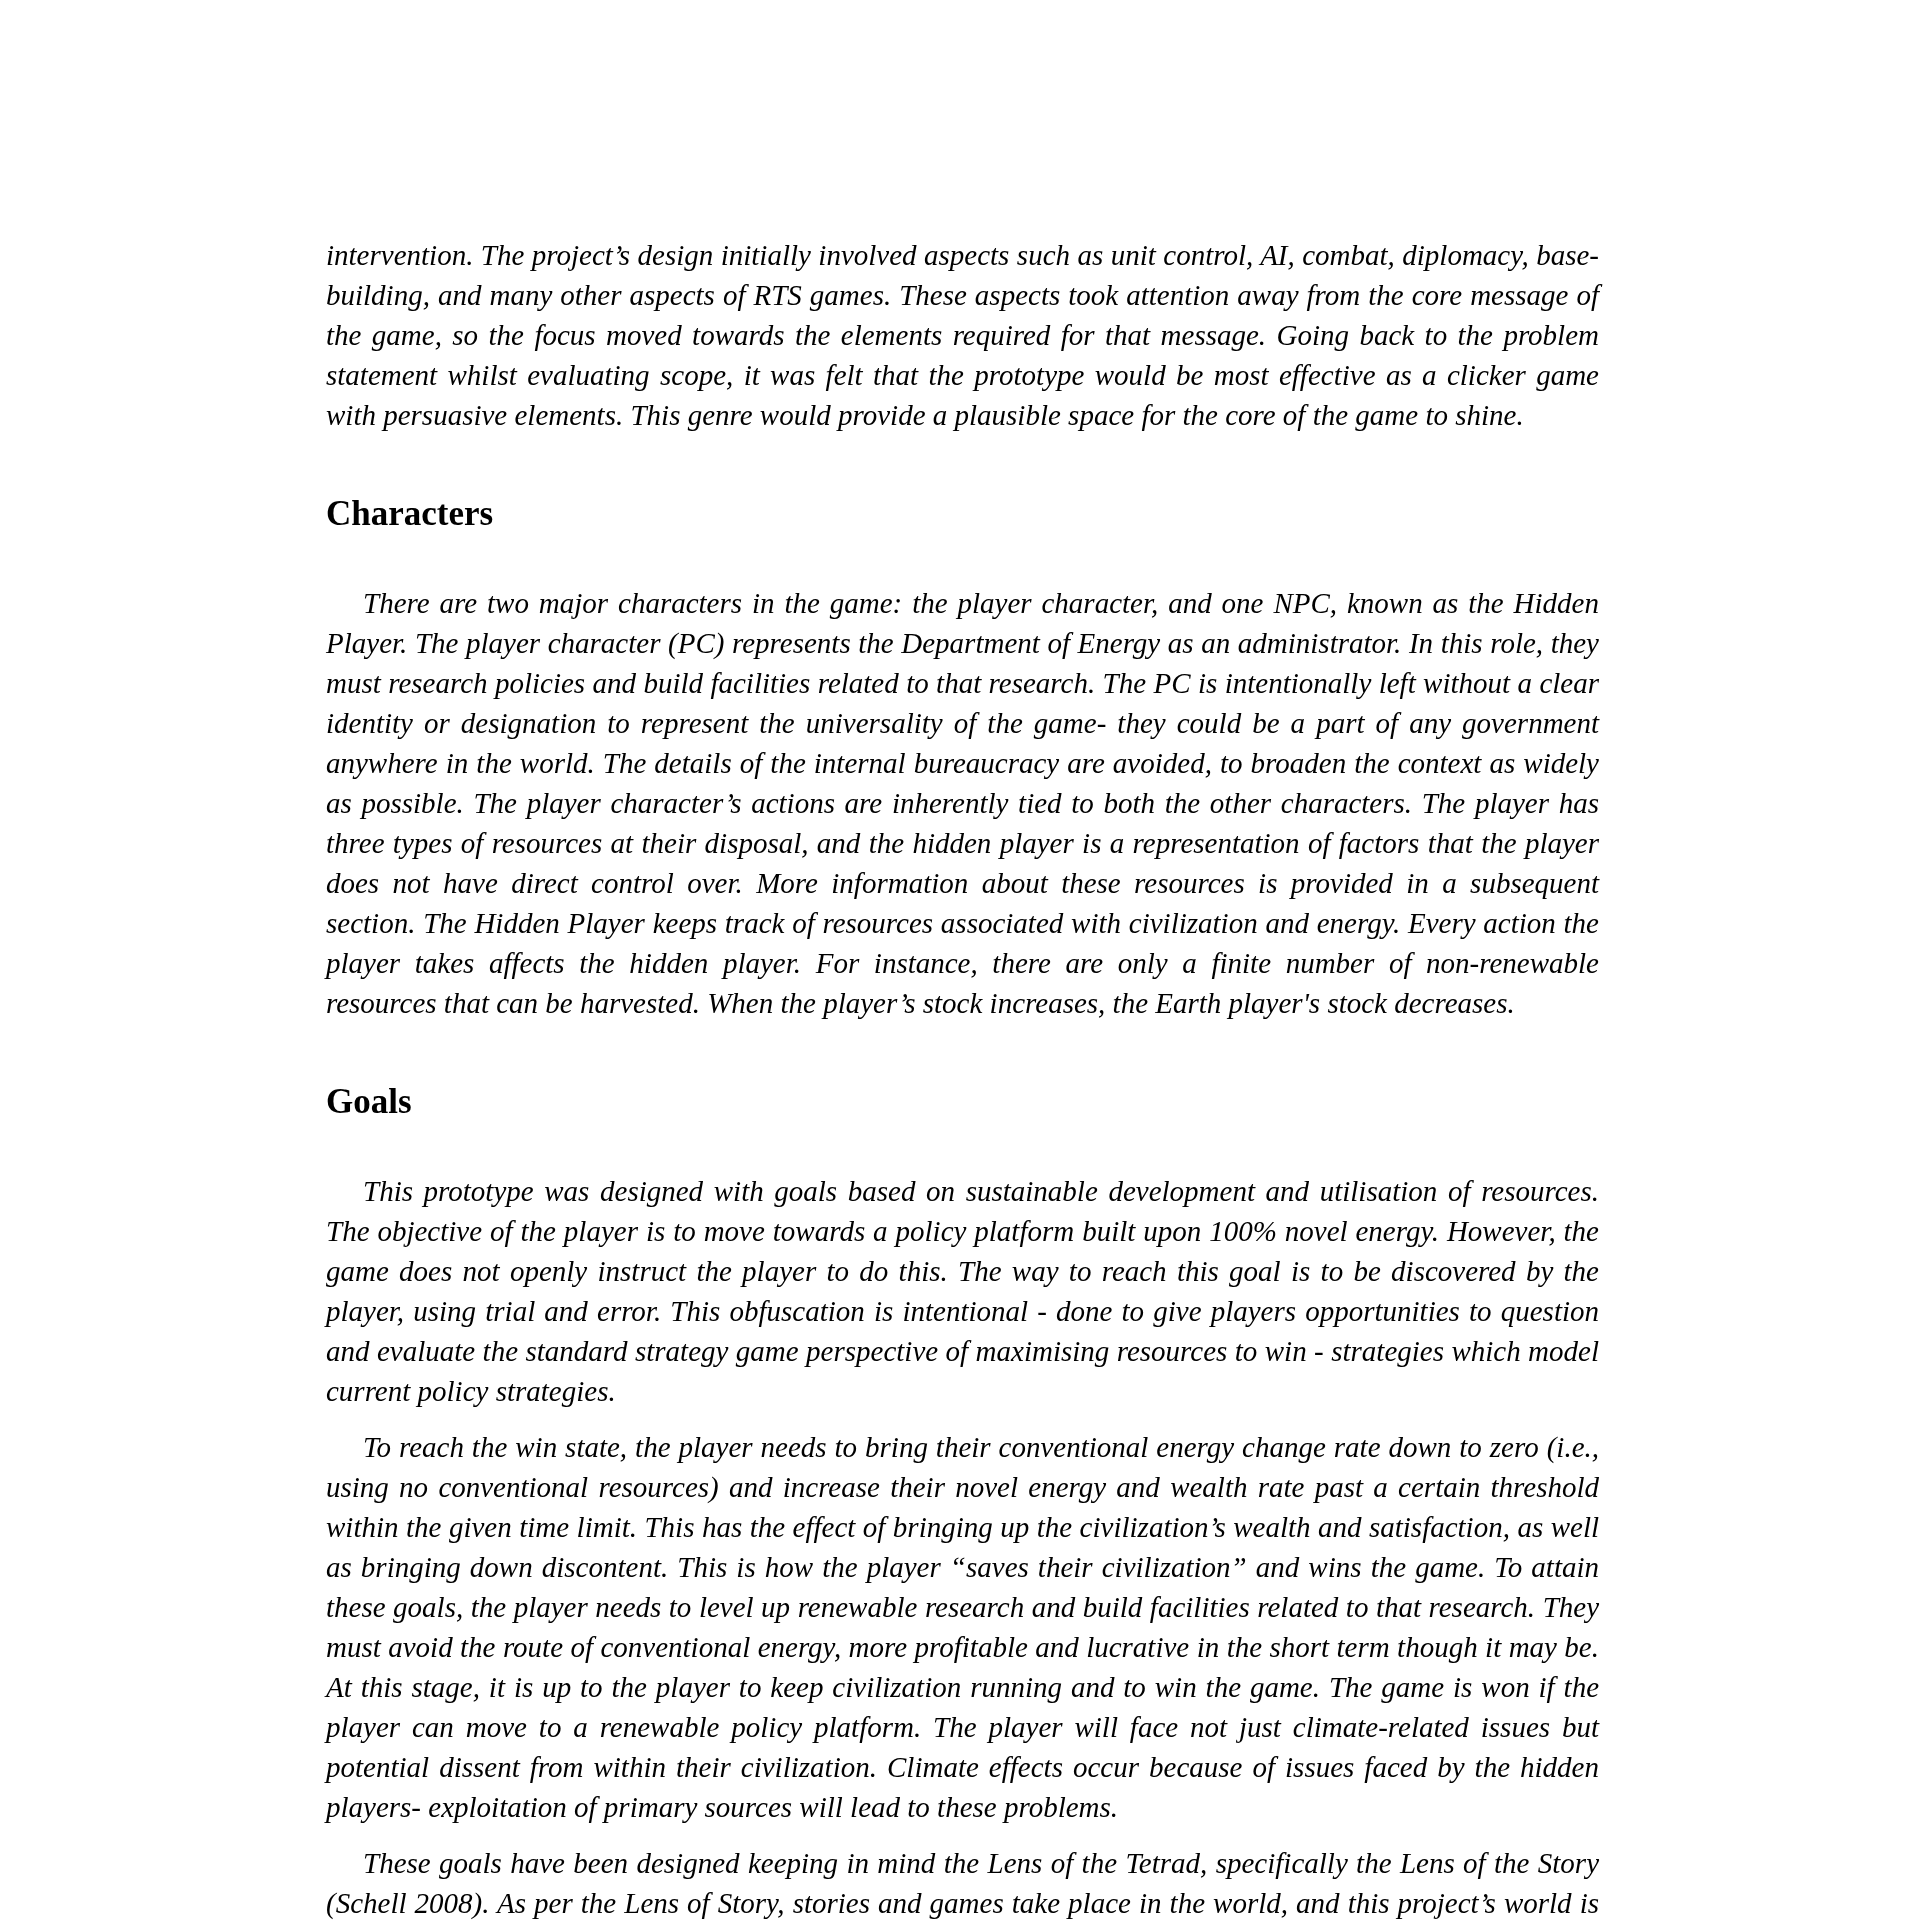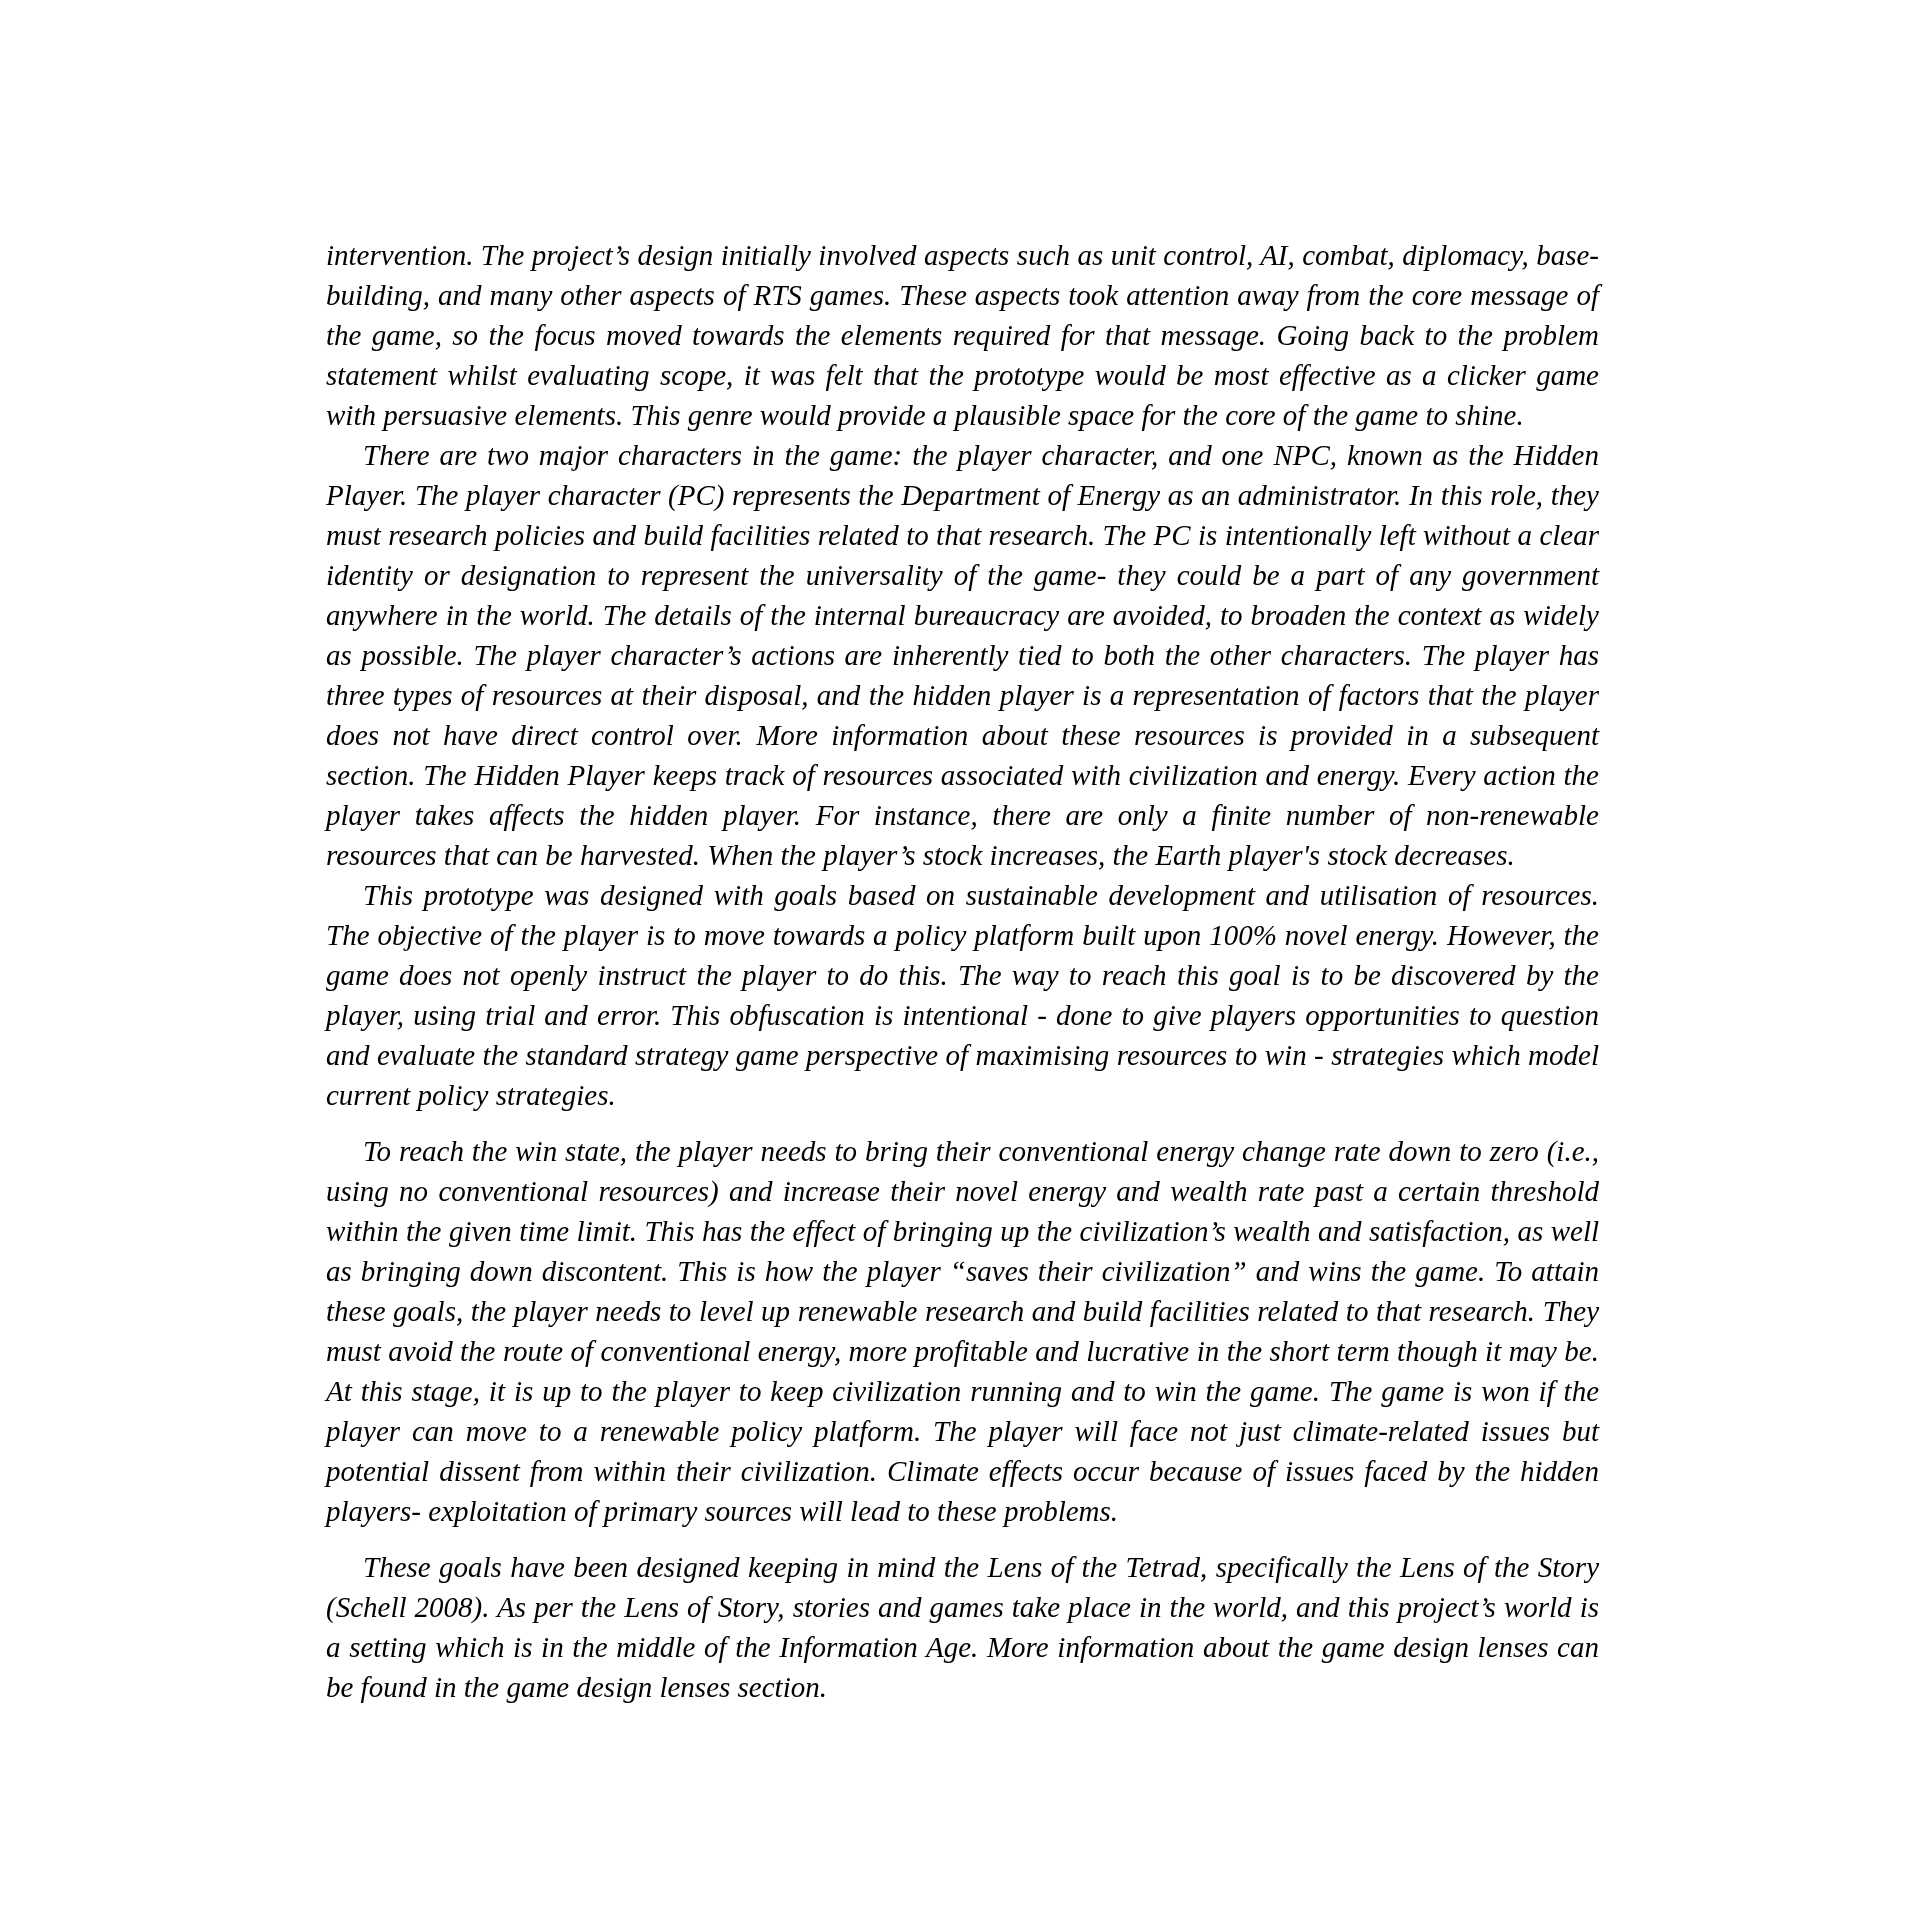--- a/index.html
+++ b/index.html
@@ -45,23 +45,25 @@
     .sec-characters { margin-top: 58px; margin-bottom: 48px; }
     .sec-goals { margin-top: 58px; margin-bottom: 48px; }
   </style>
 </head>
 <body>
 
 <div class="page">
   <p class="para">intervention. The project’s design initially involved aspects such as unit control, AI, combat, diplomacy, base-building, and many other aspects of RTS games. These aspects took attention away from the core message of the game, so the focus moved towards the elements required for that message. Going back to the problem statement whilst evaluating scope, it was felt that the prototype would be most effective as a clicker game with persuasive elements. This genre would provide a plausible space for the core of the game to shine.</p>
 
   <section>
+    <h2 class="heading sec-characters">Characters</h2>
     <p class="para indent">There are two major characters in the game: the player character, and one NPC, known as the Hidden Player. The player character (PC) represents the Department of Energy as an administrator. In this role, they must research policies and build facilities related to that research. The PC is intentionally left without a clear identity or designation to represent the universality of the game- they could be a part of any government anywhere in the world. The details of the internal bureaucracy are avoided, to broaden the context as widely as possible. The player character’s actions are inherently tied to both the other characters.  The player has three types of resources at their disposal, and the hidden player is a representation of factors that the player does not have direct control over. More information about these resources is provided in a subsequent section. The Hidden Player keeps track of resources associated with civilization and energy. Every action the player takes affects the hidden player. For instance, there are only a finite number of non-renewable resources that can be harvested. When the player’s stock increases, the Earth player's stock decreases.</p>
   </section>
 
   <section>
+    <h2 class="heading sec-goals">Goals</h2>
     <p class="para indent">This prototype was designed with goals based on sustainable development and utilisation of resources. The objective of the player is to move towards a policy platform built upon 100% novel energy. However, the game does not openly instruct the player to do this. The way to reach this goal is to be discovered by the player, using trial and error. This obfuscation is intentional - done to give players opportunities to question and evaluate the standard strategy game perspective of maximising resources to win - strategies which model current policy strategies.</p>
     <p class="para indent">To reach the win state, the player needs to bring their conventional energy change rate down to zero (i.e., using no conventional resources) and increase their novel energy and wealth rate past a certain threshold within the given time limit. This has the effect of bringing up the civilization’s wealth and satisfaction, as well as bringing down discontent. This is how the player “saves their civilization” and wins the game. To attain these goals, the player needs to level up renewable research and build facilities related to that research. They must avoid the route of conventional energy, more profitable and lucrative in the short term though it may be. At this stage, it is up to the player to keep civilization running and to win the game. The game is won if the player can move to a renewable policy platform. The player will face not just climate-related issues but potential dissent from within their civilization. Climate effects occur because of issues faced by the hidden players- exploitation of primary sources will lead to these problems.</p>
     <p class="para indent">These goals have been designed keeping in mind the Lens of the Tetrad, specifically the Lens of the Story (Schell 2008). As per the Lens of Story, stories and games take place in the world, and this project’s world is a setting which is in the middle of the Information Age. More information about the game design lenses can be found in the game design lenses section.</p>
   </section>
 
 </div>
 
 
 </body></html>

